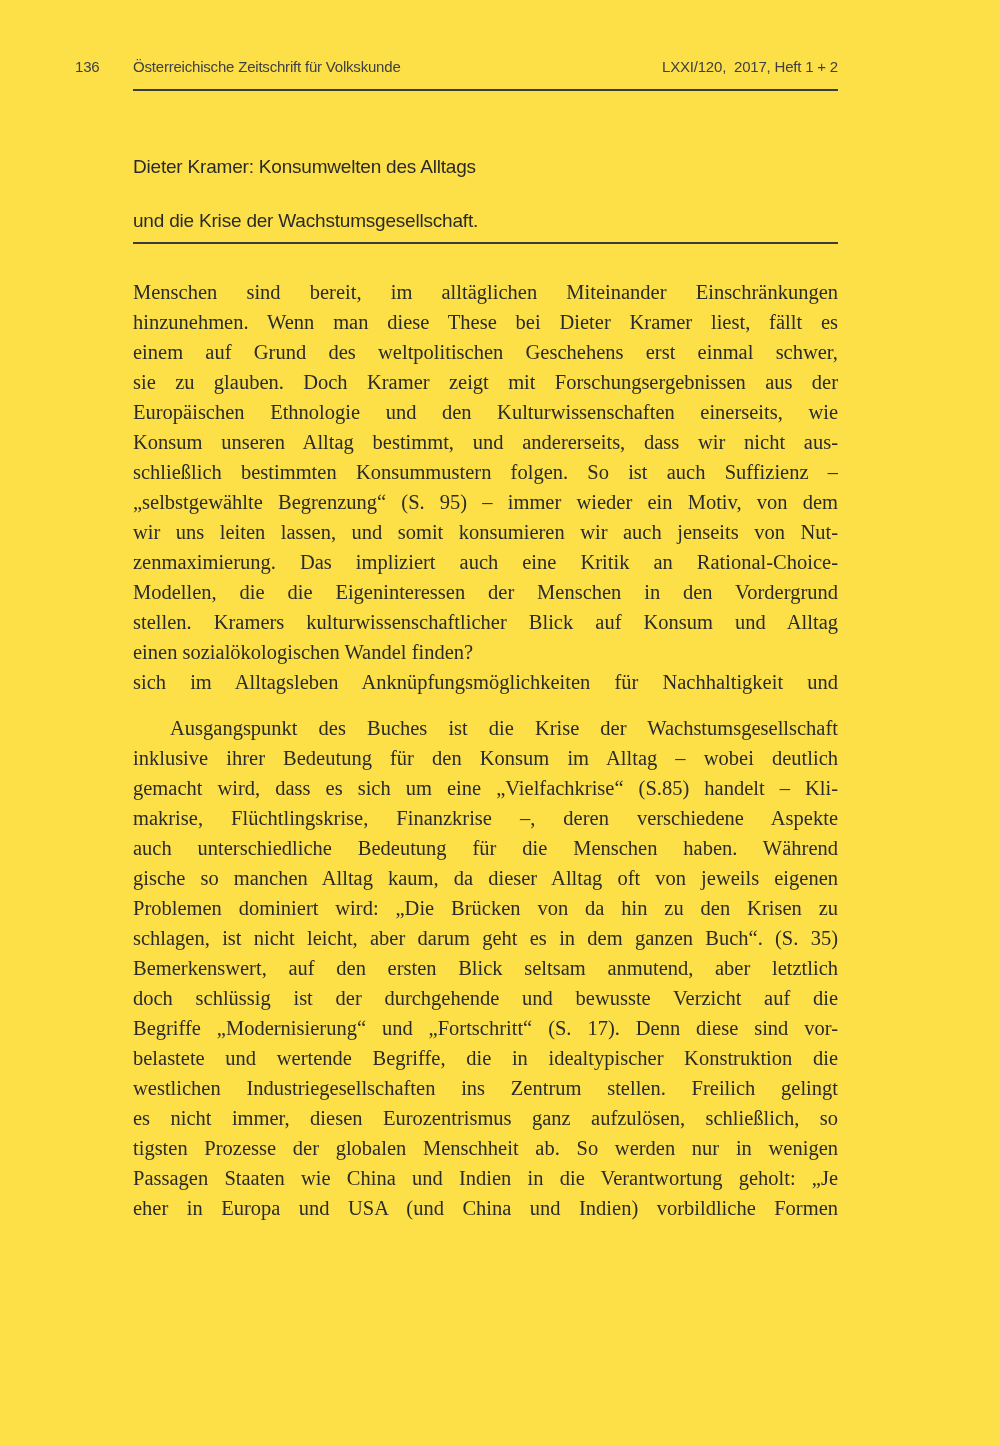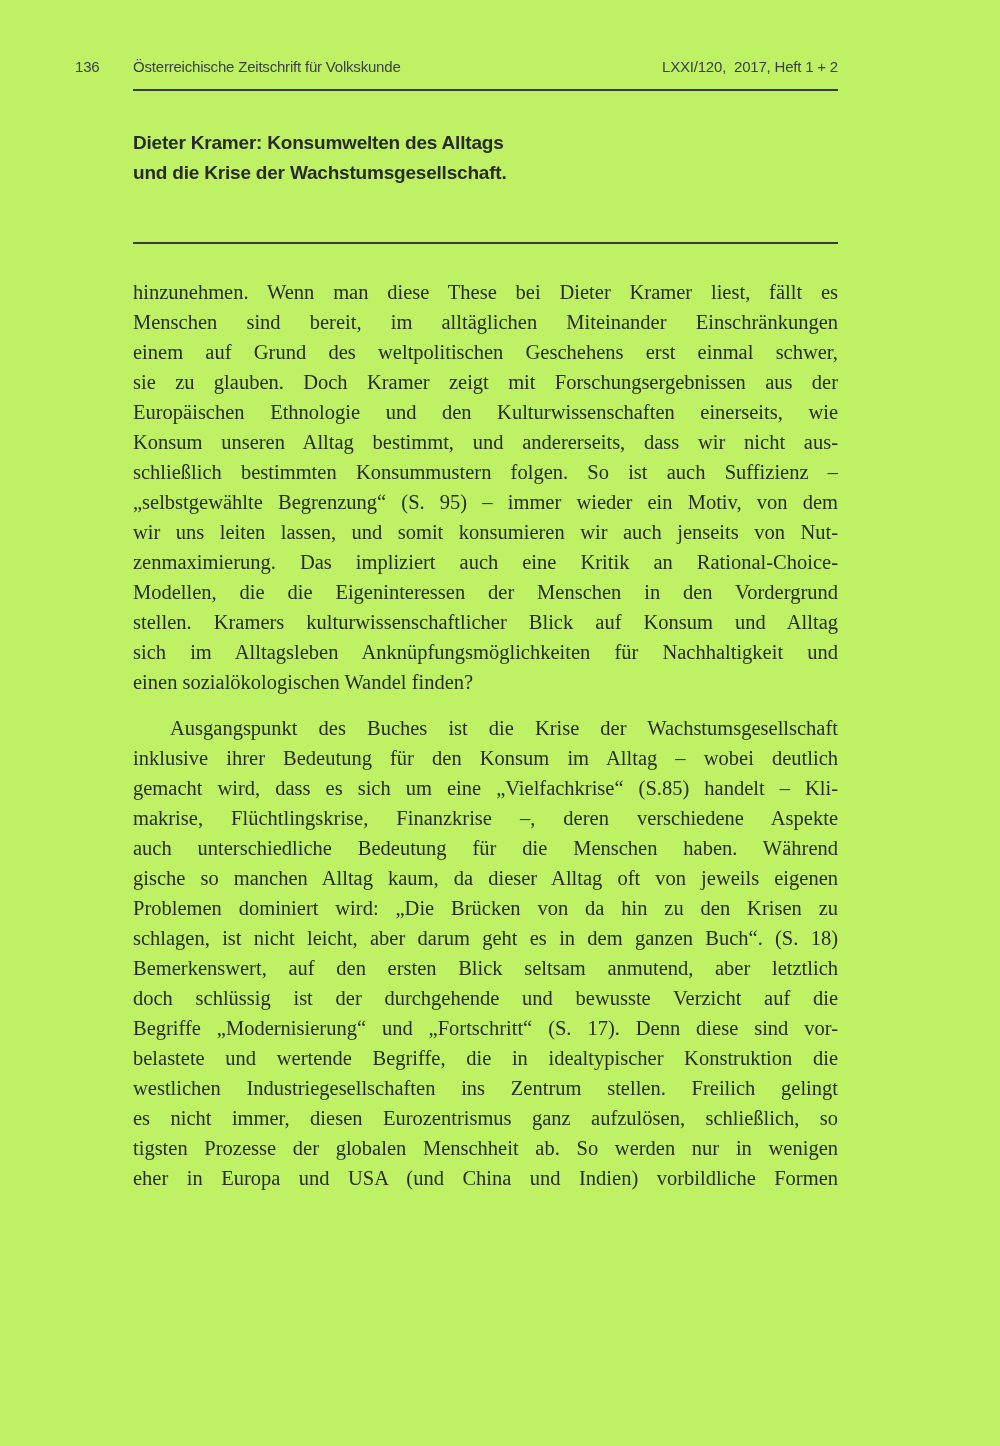--- a/index.html
+++ b/index.html
@@ -4,21 +4,21 @@
 <style>
   html, body {
     margin: 0;
     padding: 0;
     background: #ffffff;
   }
   .page {
     position: relative;
     width: 1000px;
     height: 1446px;
-    background: #bef264;
+    background: #fde047;
     overflow: hidden;
     font-family: "Liberation Sans", sans-serif;
   }
 
   
   .running-header {
     position: absolute;
     top: 58px;
     left: 0;
     width: 1000px;
@@ -59,22 +59,23 @@
   .review-heading {
     position: absolute;
     left: 133px;
     top: 128px;
     width: 705px;
     line-height: 30.4px;
     font-size: 19px;
     letter-spacing: -0.2px;
   }
   .review-title-line {
-    font-weight: bold;
+    font-weight: normal;
     color: #2a2a2a;
+    margin-top: 24px;
   }
   .publication-info {
     font-weight: normal;
     color: #4e4e4e;
   }
 
   
   .review-body {
     position: absolute;
     left: 133px;
@@ -114,46 +115,47 @@
   <div class="rule rule-top"></div>
 
   <div class="review-heading">
     <div class="review-title-line">Dieter Kramer: Konsumwelten des Alltags</div>
     <div class="review-title-line">und die Krise der Wachstumsgesellschaft.</div>
   </div>
 
   <div class="rule rule-under-title"></div>
 
   <div class="review-body">
+    <div class="bl">Menschen sind bereit, im alltäglichen Miteinander Einschränkungen</div>
     <div class="bl">hinzunehmen. Wenn man diese These bei Dieter Kramer liest, fällt es</div>
-    <div class="bl">Menschen sind bereit, im alltäglichen Miteinander Einschränkungen</div>
     <div class="bl">einem auf Grund des weltpolitischen Geschehens erst einmal schwer,</div>
     <div class="bl">sie zu glauben. Doch Kramer zeigt mit Forschungsergebnissen aus der</div>
     <div class="bl">Europäischen Ethnologie und den Kulturwissenschaften einerseits, wie</div>
     <div class="bl">Konsum unseren Alltag bestimmt, und andererseits, dass wir nicht aus-</div>
     <div class="bl">schließlich bestimmten Konsummustern folgen. So ist auch Suffizienz –</div>
     <div class="bl">„selbstgewählte Begrenzung“ (S. 95) – immer wieder ein Motiv, von dem</div>
     <div class="bl">wir uns leiten lassen, und somit konsumieren wir auch jenseits von Nut-</div>
     <div class="bl">zenmaximierung. Das impliziert auch eine Kritik an Rational-Choice-</div>
     <div class="bl">Modellen, die die Eigeninteressen der Menschen in den Vordergrund</div>
     <div class="bl">stellen. Kramers kulturwissenschaftlicher Blick auf Konsum und Alltag</div>
+    <div class="bl last">einen sozialökologischen Wandel finden?</div>
     <div class="bl">sich im Alltagsleben Anknüpfungsmöglichkeiten für Nachhaltigkeit und</div>
-    <div class="bl last">einen sozialökologischen Wandel finden?</div>
 
     <div class="bl indent">Ausgangspunkt des Buches ist die Krise der Wachstumsgesellschaft</div>
     <div class="bl">inklusive ihrer Bedeutung für den Konsum im Alltag – wobei deutlich</div>
     <div class="bl">gemacht wird, dass es sich um eine „Vielfachkrise“ (S.85) handelt – Kli-</div>
     <div class="bl">makrise, Flüchtlingskrise, Finanzkrise –, deren verschiedene Aspekte</div>
     <div class="bl">auch unterschiedliche Bedeutung für die Menschen haben. Während</div>
     <div class="bl">gische so manchen Alltag kaum, da dieser Alltag oft von jeweils eigenen</div>
     <div class="bl">Problemen dominiert wird: „Die Brücken von da hin zu den Krisen zu</div>
-    <div class="bl">schlagen, ist nicht leicht, aber darum geht es in dem ganzen Buch“. (S. 18)</div>
+    <div class="bl">schlagen, ist nicht leicht, aber darum geht es in dem ganzen Buch“. (S. 35)</div>
     <div class="bl">Bemerkenswert, auf den ersten Blick seltsam anmutend, aber letztlich</div>
     <div class="bl">doch schlüssig ist der durchgehende und bewusste Verzicht auf die</div>
     <div class="bl">Begriffe „Modernisierung“ und „Fortschritt“ (S. 17). Denn diese sind vor-</div>
     <div class="bl">belastete und wertende Begriffe, die in idealtypischer Konstruktion die</div>
     <div class="bl">westlichen Industriegesellschaften ins Zentrum stellen. Freilich gelingt</div>
     <div class="bl">es nicht immer, diesen Eurozentrismus ganz aufzulösen, schließlich, so</div>
     <div class="bl">tigsten Prozesse der globalen Menschheit ab. So werden nur in wenigen</div>
+    <div class="bl">Passagen Staaten wie China und Indien in die Verantwortung geholt: „Je</div>
     <div class="bl">eher in Europa und USA (und China und Indien) vorbildliche Formen</div>
   </div>
 
 </div>
 
 </body></html>

